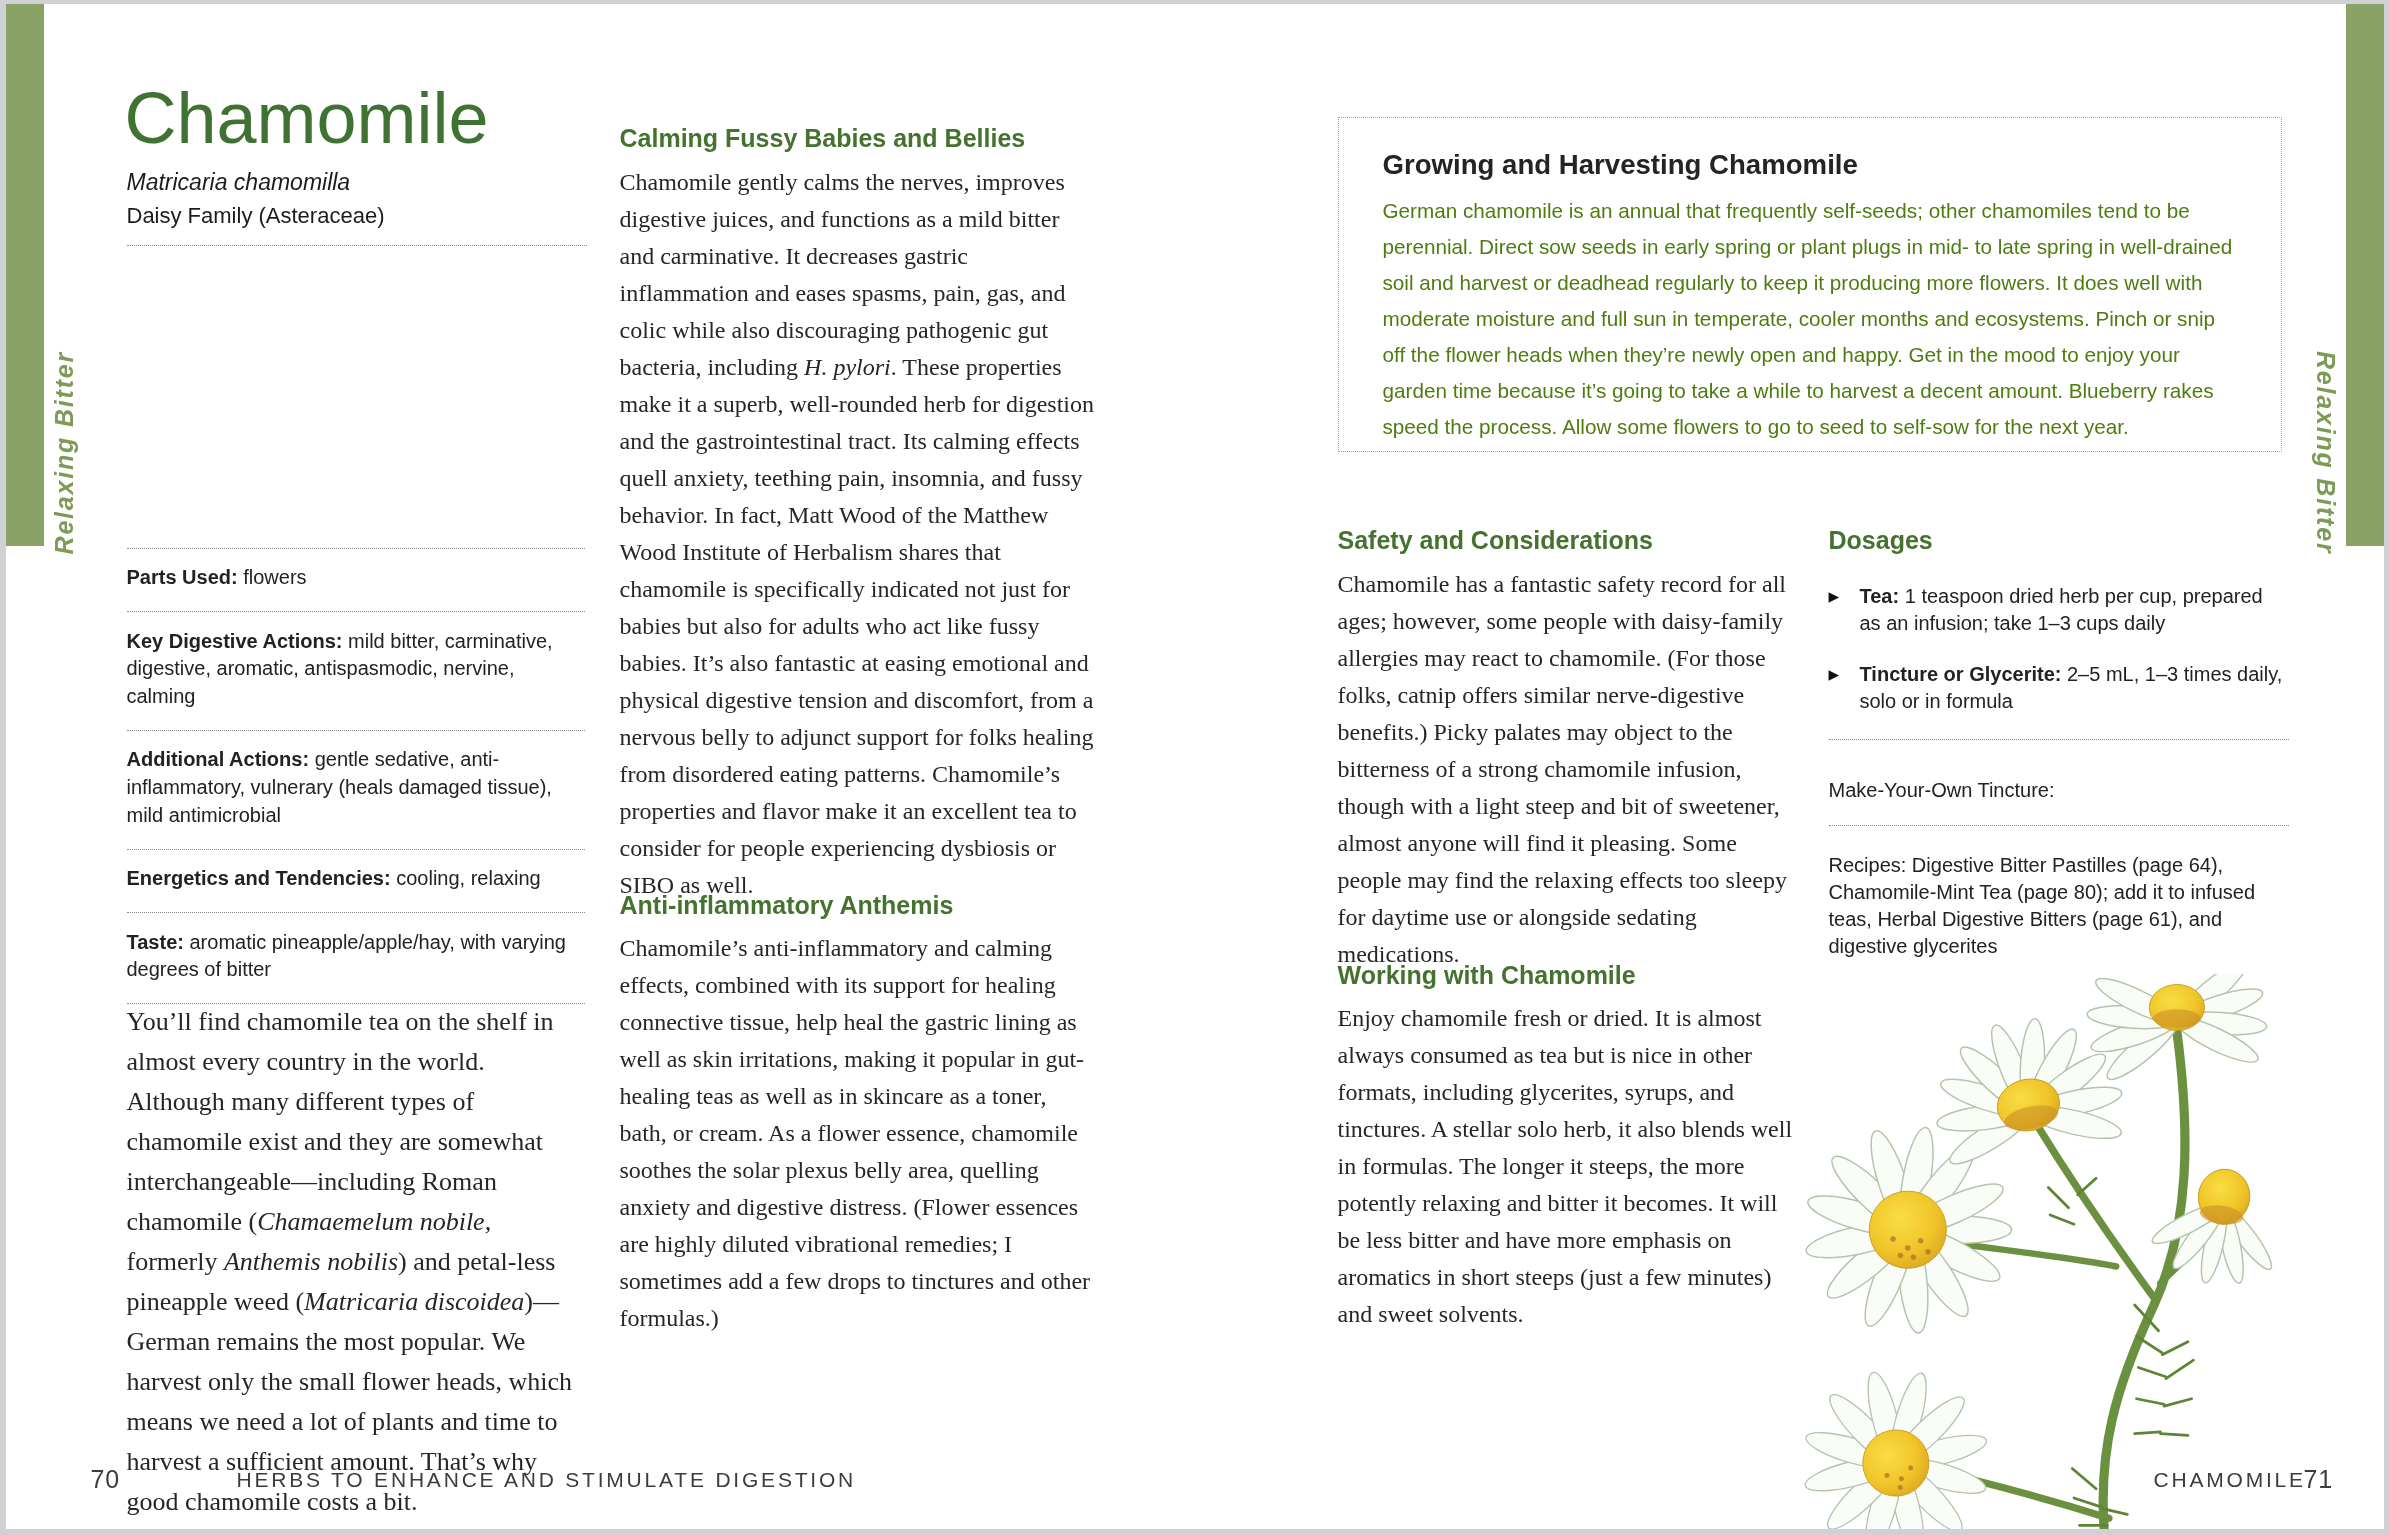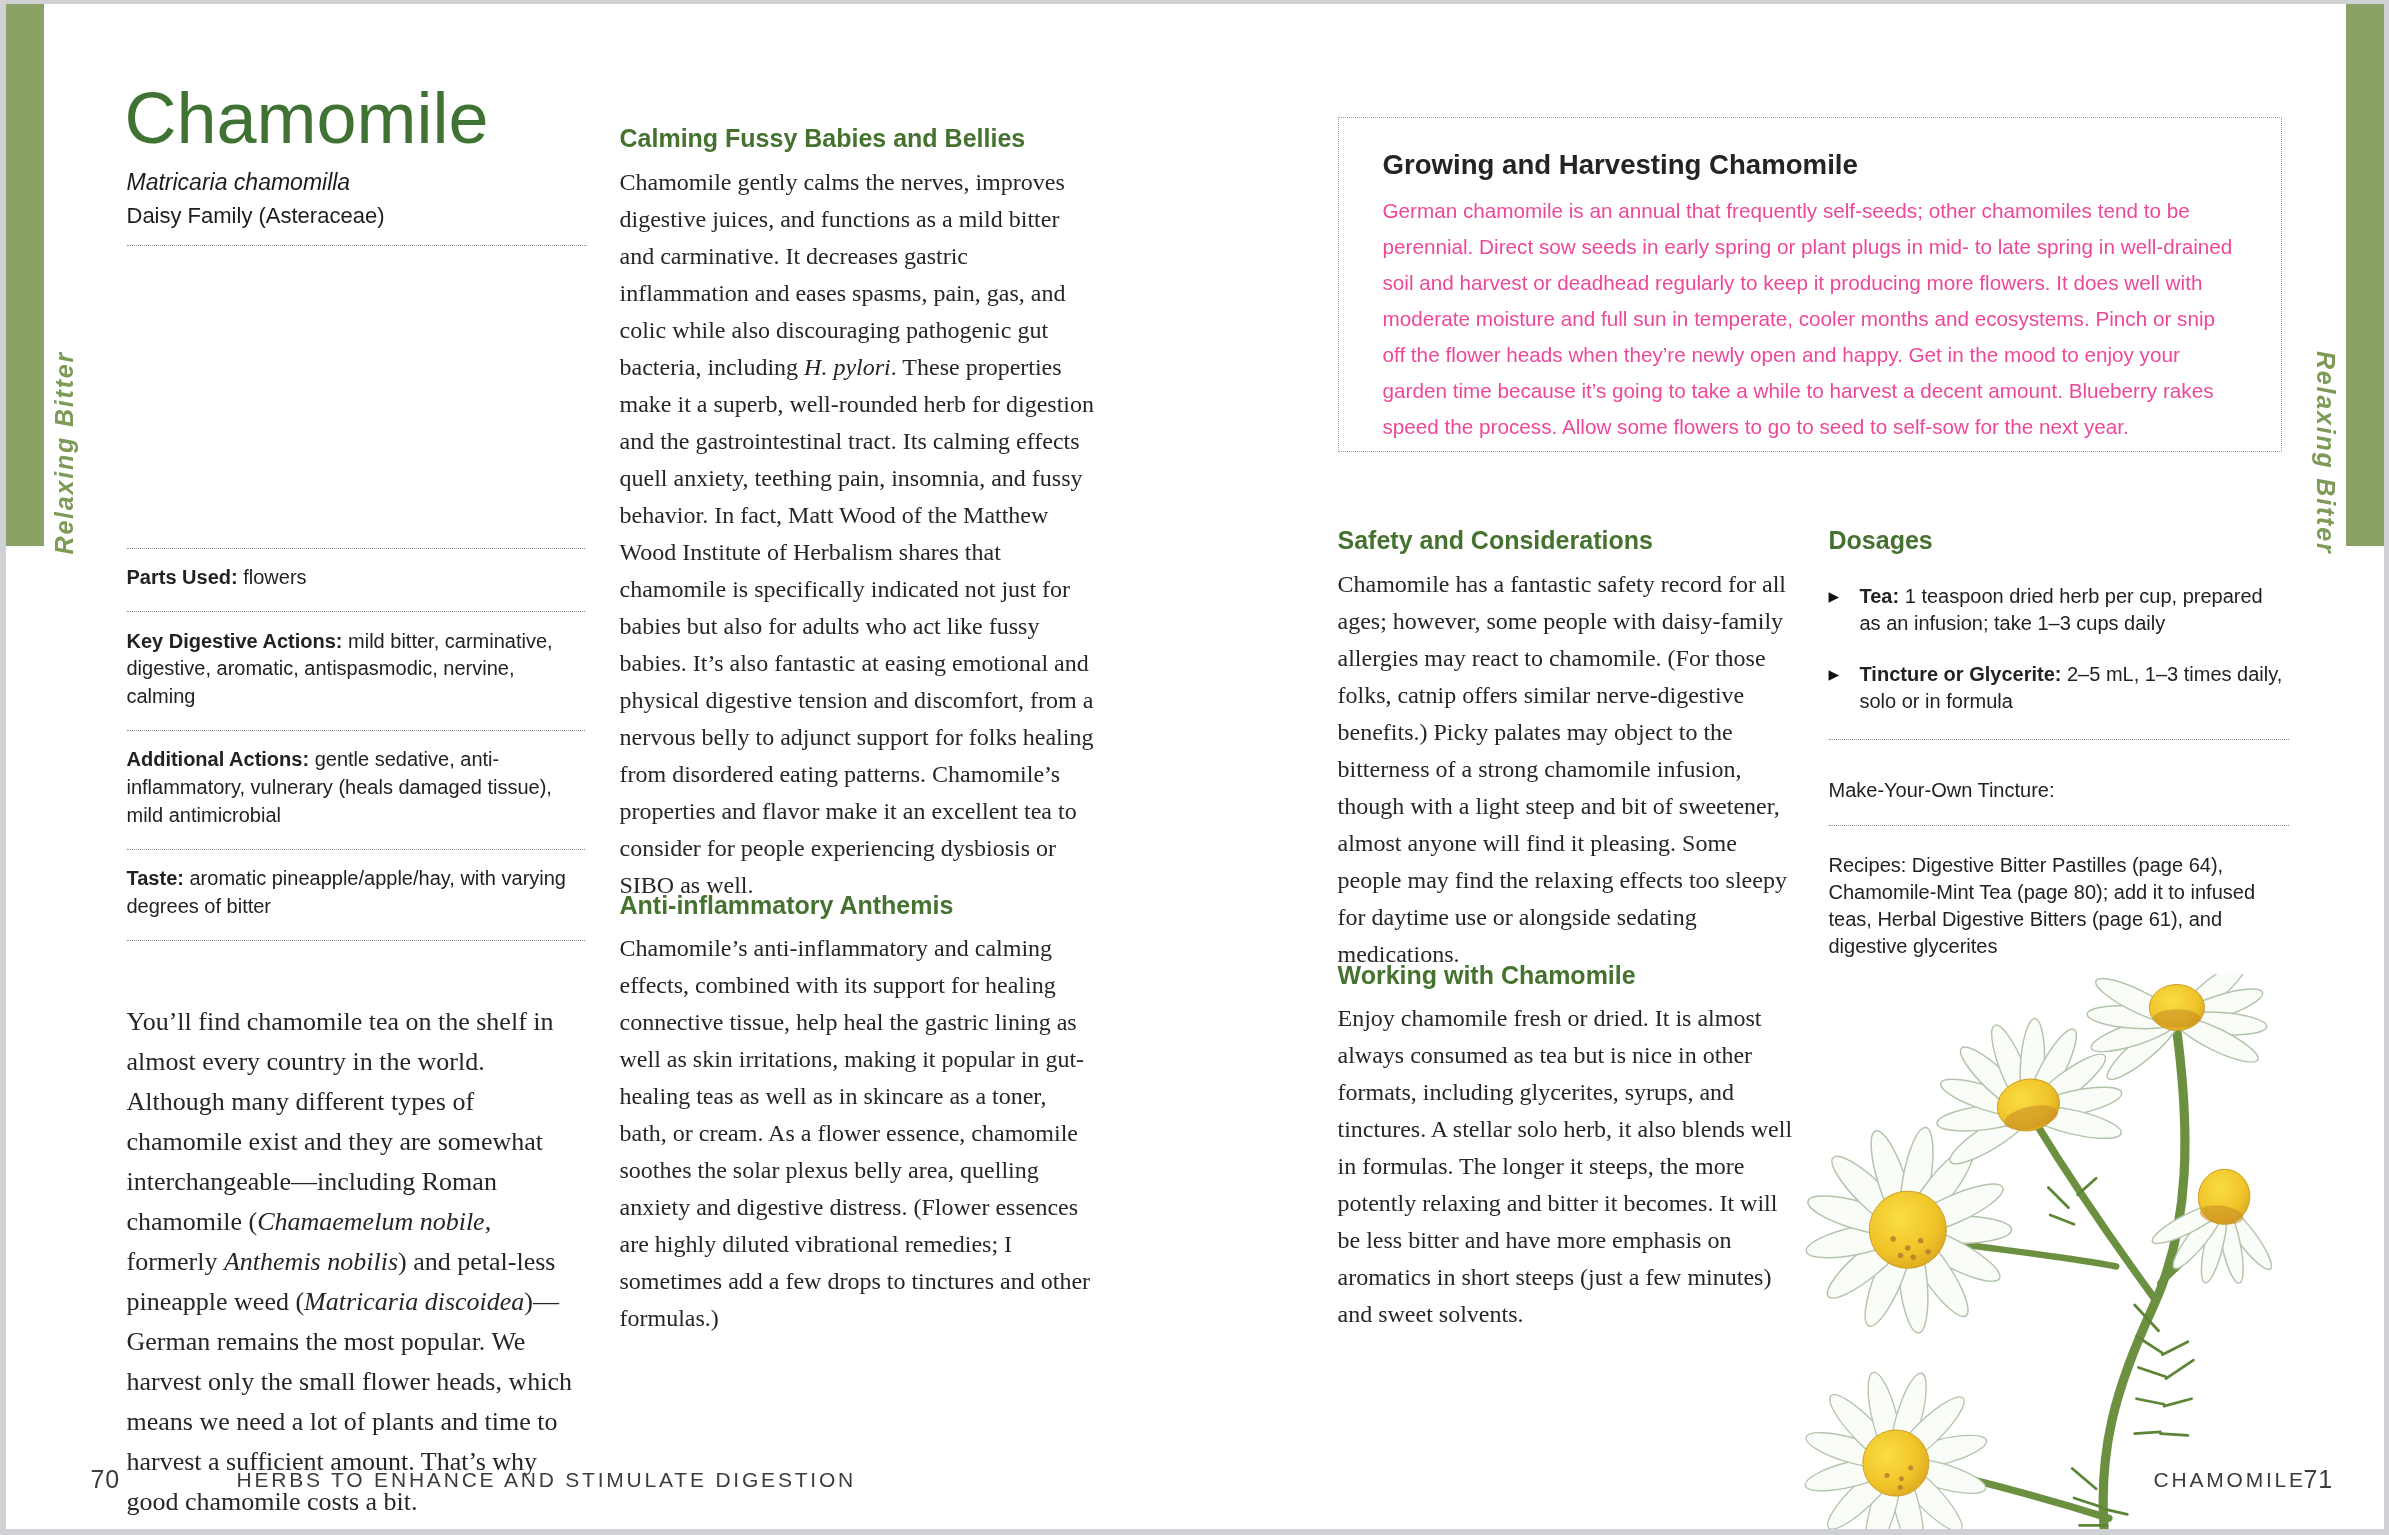--- a/index.html
+++ b/index.html
@@ -36,21 +36,21 @@
   .b-cfb{position:absolute;left:614px;top:160px;width:478px;}
   .body-serif{font:400 24px/37px "Liberation Serif",serif;color:#262626;}
   .h-aiv{position:absolute;left:614px;top:886px;width:478px;}
   .b-aiv{position:absolute;left:614px;top:926px;width:478px;}
 
   
   .growbox{position:absolute;left:1332px;top:113px;width:944px;height:335px;
            border:1.8px dotted #a49bb0;box-sizing:border-box;}
   .box-heading{position:absolute;left:44px;top:31px;font:700 27.6px "Liberation Sans",sans-serif;color:#242424;}
   .box-body{position:absolute;left:44px;top:75px;width:855px;
-            font:400 20.7px/36px "Liberation Sans",sans-serif;color:#ec4899;}
+            font:400 20.7px/36px "Liberation Sans",sans-serif;color:#4d7c0f;}
 
   
   .h-safety{position:absolute;left:1332px;top:521px;width:464px;}
   .b-safety{position:absolute;left:1332px;top:562px;width:464px;}
   .h-working{position:absolute;left:1332px;top:956px;width:464px;}
   .b-working{position:absolute;left:1332px;top:996px;width:464px;}
 
   .colB{position:absolute;left:1823px;top:521px;width:460px;}
   .h-dosages{font:700 25px/31px "Liberation Sans",sans-serif;color:#45722f;margin:0 0 27.6px 0;}
   .dosage-item{display:flex;margin-bottom:24px;font:400 20px/27px "Liberation Sans",sans-serif;color:#222;}
@@ -85,20 +85,21 @@
 
     <div class="title">Chamomile</div>
     <div class="latin">Matricaria chamomilla</div>
     <div class="family">Daisy Family (Asteraceae)</div>
     <div class="sep sep1"></div>
 
     <div class="facts">
       <div class="fact-row"><span class="fact-label">Parts Used:</span><span> flowers</span></div>
       <div class="fact-row"><span class="fact-label">Key Digestive Actions:</span><span> mild bitter, carminative, digestive, aromatic, antispasmodic, nervine, calming</span></div>
       <div class="fact-row"><span class="fact-label">Additional Actions:</span><span> gentle sedative, anti-inflammatory, vulnerary (heals damaged tissue), mild antimicrobial</span></div>
+      <div class="fact-row"><span class="fact-label">Energetics and Tendencies:</span><span> cooling, relaxing</span></div>
       <div class="fact-row"><span class="fact-label">Taste:</span><span> aromatic pineapple/apple/hay, with varying degrees of bitter</span></div>
     </div>
 
     <div class="closing"><span>You’ll find chamomile tea on the shelf in almost every country in the world. Although many different types of chamomile exist and they are somewhat interchangeable—including Roman chamomile (</span><i>Chamaemelum nobile,</i><span> formerly </span><i>Anthemis nobilis</i><span>) and petal-less pineapple weed (</span><i>Matricaria discoidea</i><span>)—German remains the most popular. We harvest only the small flower heads, which means we need a lot of plants and time to harvest a sufficient amount. That’s why good chamomile costs a bit.</span></div>
 
     <div class="sec-heading h-cfb">Calming Fussy Babies and Bellies</div>
     <div class="body-serif b-cfb"><span>Chamomile gently calms the nerves, improves digestive juices, and functions as a mild bitter and carminative. It decreases gastric inflammation and eases spasms, pain, gas, and colic while also discouraging pathogenic gut bacteria, including </span><i>H. pylori</i><span>. These properties make it a superb, well-rounded herb for digestion and the gastrointestinal tract. Its calming effects quell anxiety, teething pain, insomnia, and fussy behavior. In fact, Matt Wood of the Matthew Wood Institute of Herbalism shares that chamomile is specifically indicated not just for babies but also for adults who act like fussy babies. It’s also fantastic at easing emotional and physical digestive tension and discomfort, from a nervous belly to adjunct support for folks healing from disordered eating patterns. Chamomile’s properties and flavor make it an excellent tea to consider for people experiencing dysbiosis or SIBO as well.</span></div>
     <div class="sec-heading h-aiv">Anti-inflammatory Anthemis</div>
     <div class="body-serif b-aiv">Chamomile’s anti-inflammatory and calming effects, combined with its support for healing connective tissue, help heal the gastric lining as well as skin irritations, making it popular in gut-healing teas as well as in skincare as a toner, bath, or cream. As a flower essence, chamomile soothes the solar plexus belly area, quelling anxiety and digestive distress. (Flower essences are highly diluted vibrational remedies; I sometimes add a few drops to tinctures and other formulas.)</div>
 

